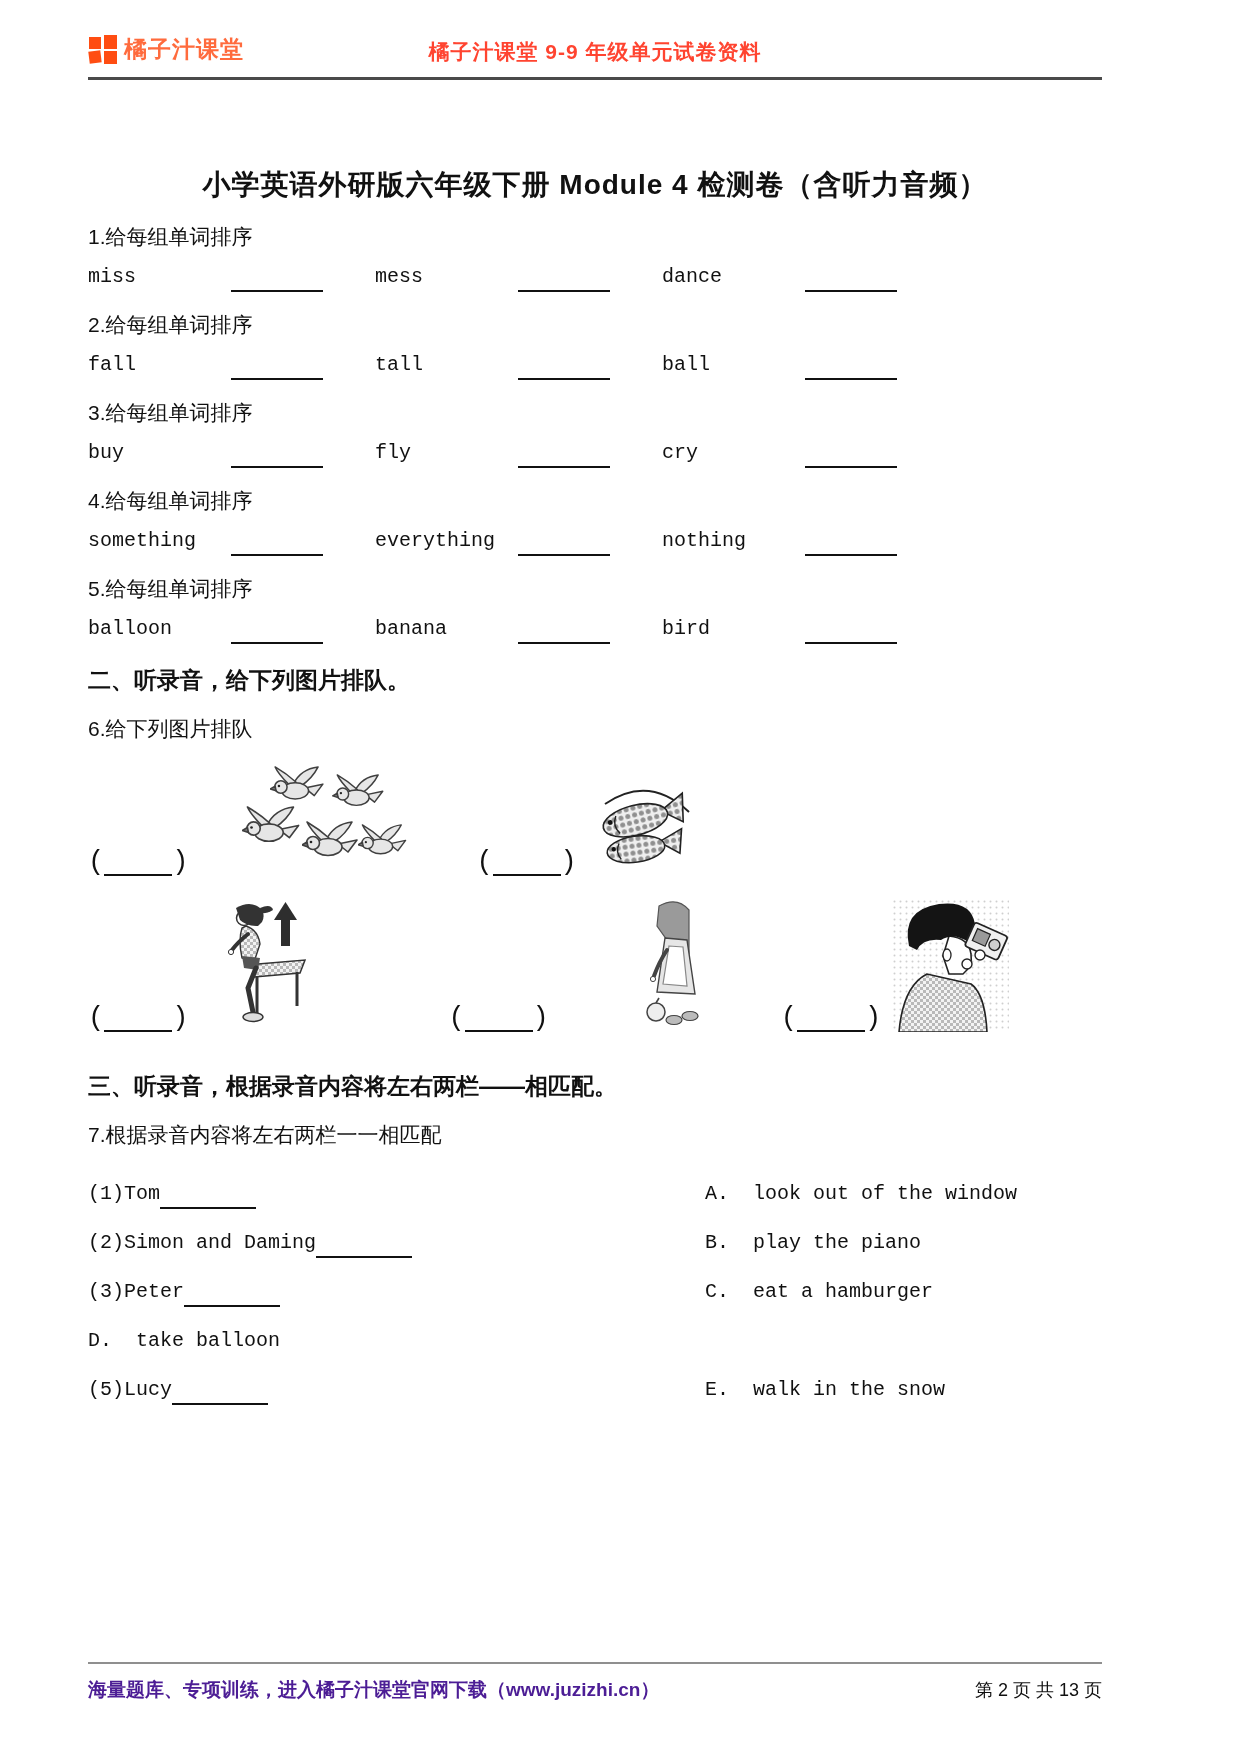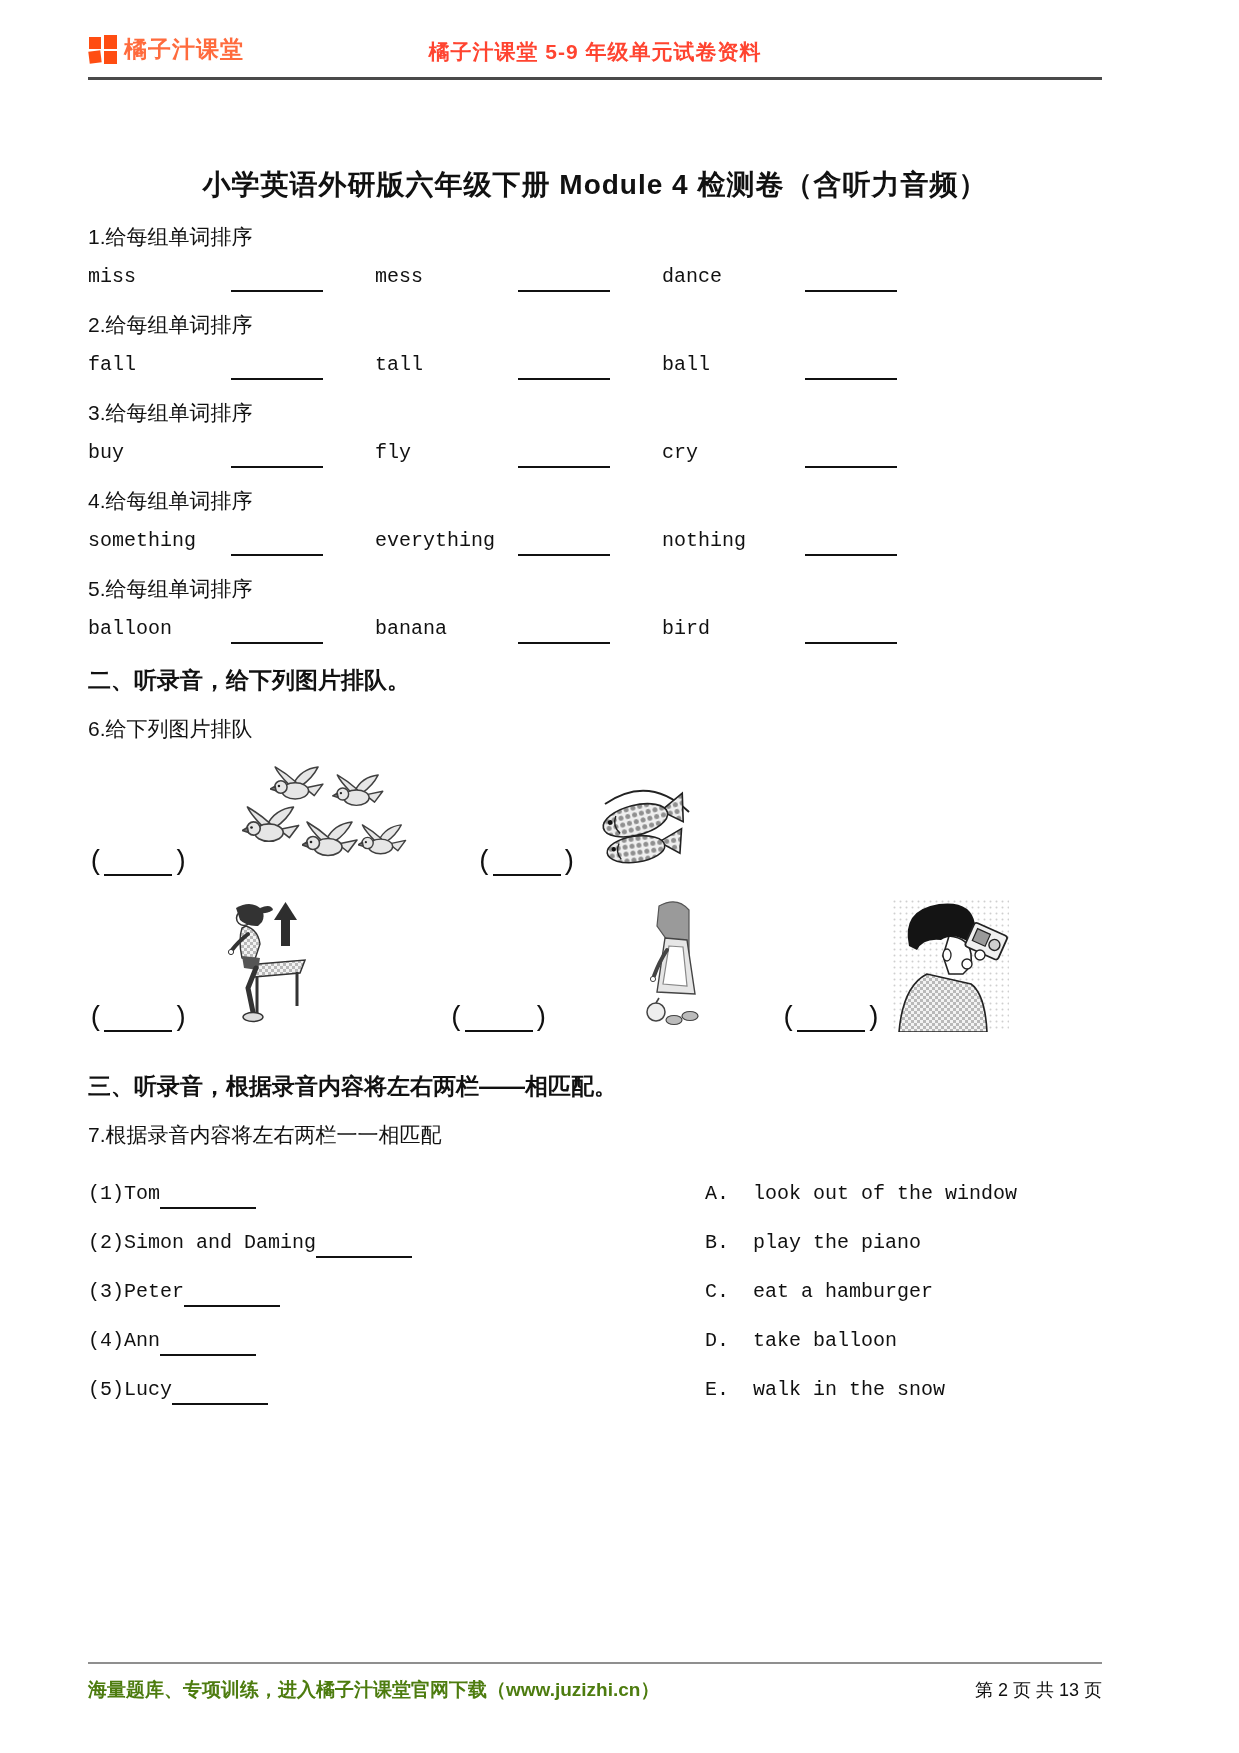--- a/index.html
+++ b/index.html
@@ -60,21 +60,21 @@
   .mleft { width:617px; display:flex; align-items:flex-end; font-family:"Liberation Mono", monospace; font-size:20px; }
   .mleft .blankline { margin-left:0; margin-right:0; width:96px; height:20px; }
   .mright { font-family:"Liberation Mono", monospace; font-size:20px; white-space:pre; }
 
   
   .ftr {
     position:absolute; left:88px; right:88px; bottom:50px;
     border-top:2px solid #8f8f8f; padding-top:13px;
     display:flex; justify-content:space-between; align-items:baseline;
   }
-  .ftr-left { font-weight:700; font-size:19px; color:#4d7c0f; }
+  .ftr-left { font-weight:700; font-size:19px; color:#4c1d95; }
   .ftr-right { font-size:18px; color:#101010; }
 
   svg { display:block; }
   .defs-svg { position:absolute; width:0; height:0; }
 </style>
 </head>
 <body>
 
 <svg class="defs-svg" aria-hidden="true">
   <defs>
@@ -111,21 +111,21 @@
     <div class="hdr">
       <div class="logo">
         <svg width="30" height="30" viewBox="0 0 30 30">
           <rect x="1" y="2" width="12" height="12" fill="#ff4d12"></rect>
           <rect x="16" y="0" width="13" height="14" fill="#ff4d12"></rect>
           <rect x="1" y="16" width="12" height="12" fill="#ff4d12" transform="rotate(-7 7 22)"></rect>
           <rect x="16" y="16" width="13" height="13" fill="#ff4d12"></rect>
         </svg>
         <span class="logo-text">橘子汁课堂</span>
       </div>
-      <div class="hdr-center">橘子汁课堂 5-9 年级单元试卷资料</div>
+      <div class="hdr-center">橘子汁课堂 9-9 年级单元试卷资料</div>
     </div>
 
     <div class="title">小学英语外研版六年级下册 Module 4 检测卷（含听力音频）</div>
 
 
     <div class="item-label">1.给每组单词排序</div>
     <div class="wrow">
       <span class="wcell">
           <span class="word">miss</span>
           <span class="blankline"></span>
@@ -327,24 +327,20 @@
       <span class="mright">B.  play the piano</span>
     </div>
     <div class="mrow">
       <span class="mleft">
           <span>(3)Peter</span>
           <span class="blankline"></span>
         </span>
       <span class="mright">C.  eat a hamburger</span>
     </div>
     <div class="mrow">
-      <span class="mleft">
-          <span>(4)Ann</span>
-          <span class="blankline"></span>
-        </span>
       <span class="mright">D.  take balloon</span>
     </div>
     <div class="mrow">
       <span class="mleft">
           <span>(5)Lucy</span>
           <span class="blankline"></span>
         </span>
       <span class="mright">E.  walk in the snow</span>
     </div>
 

